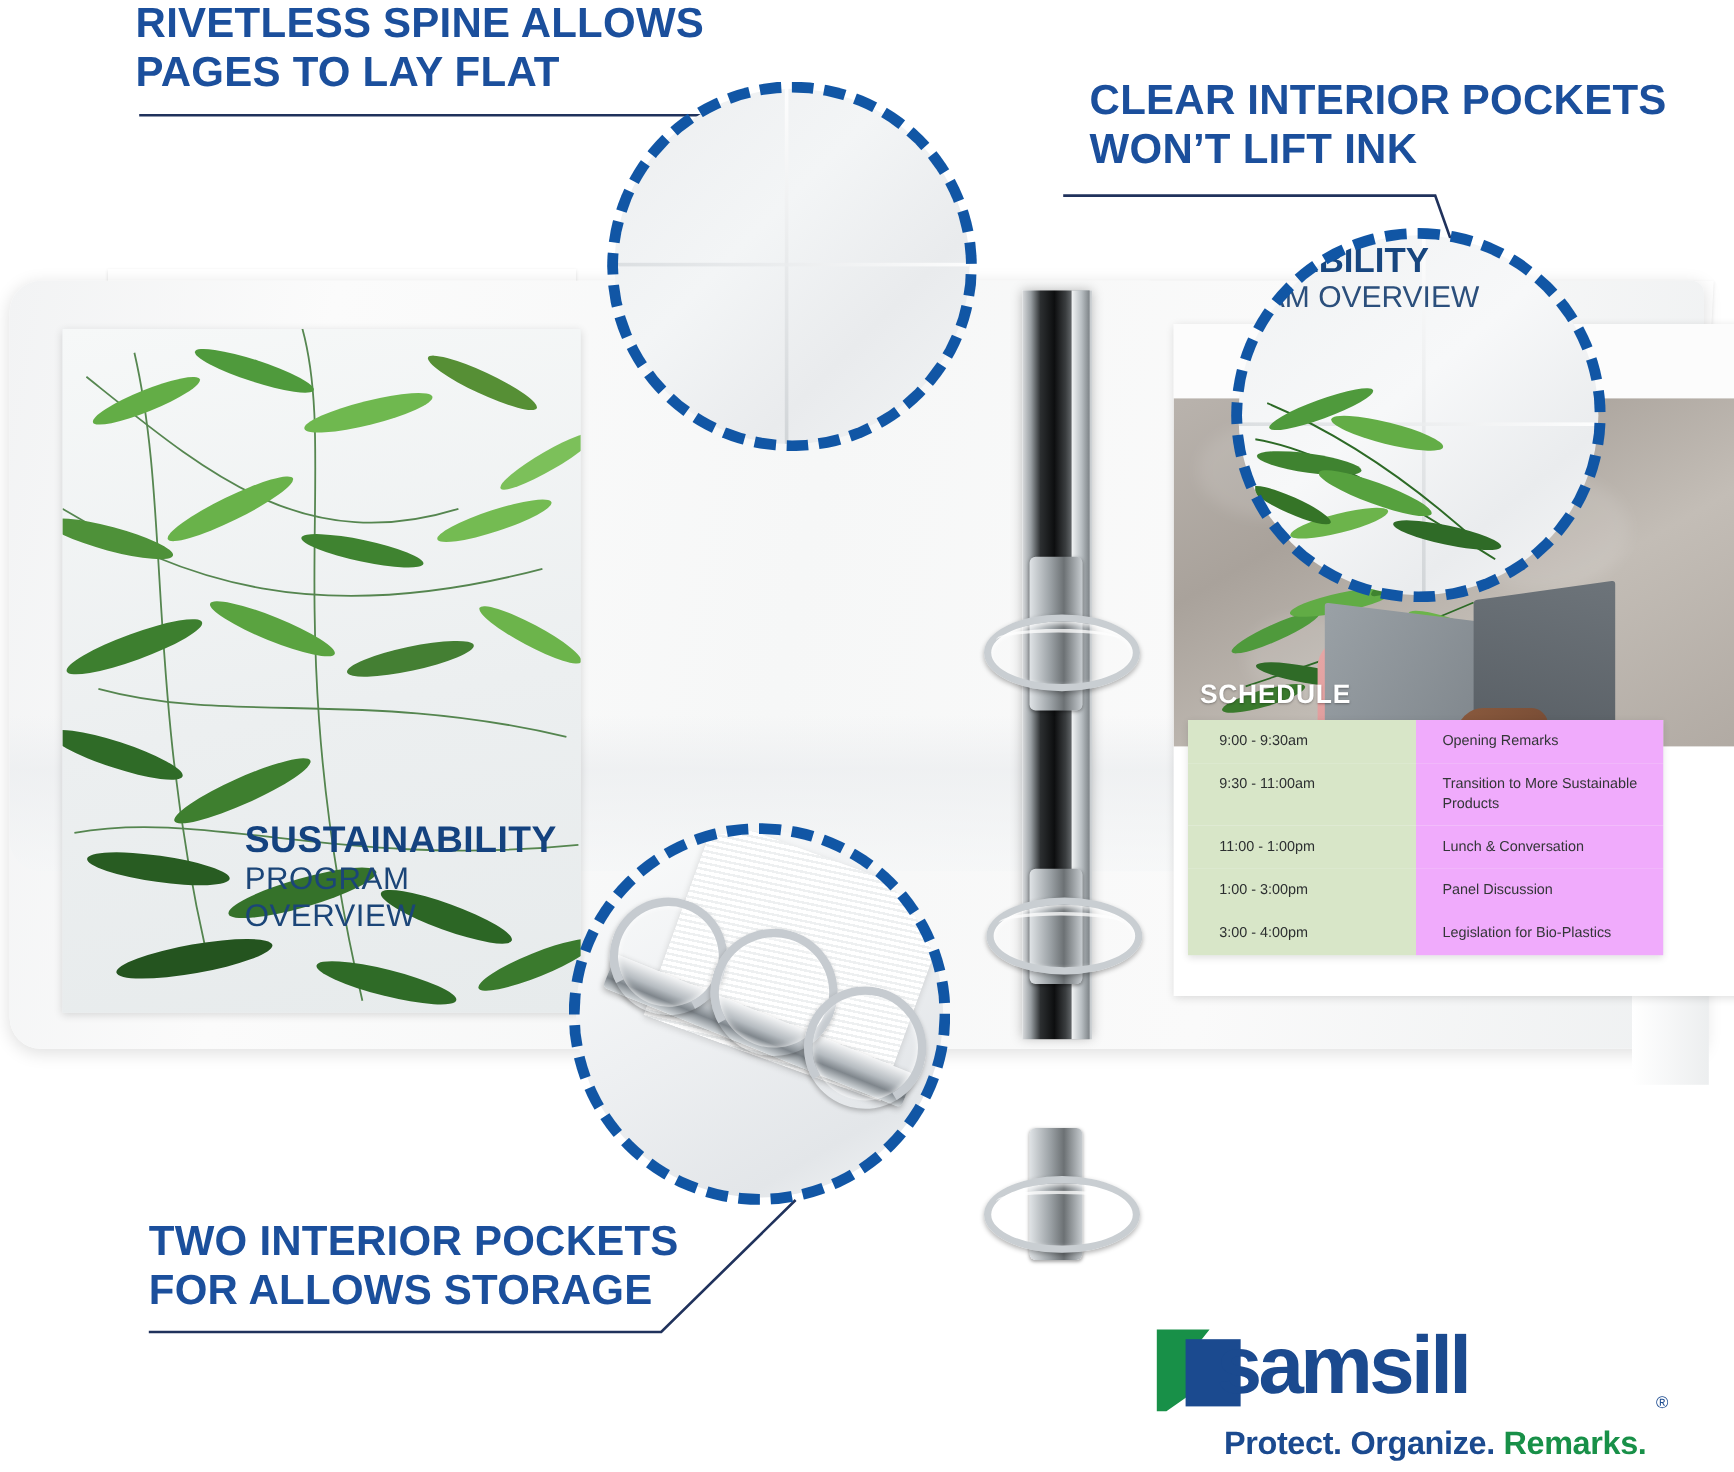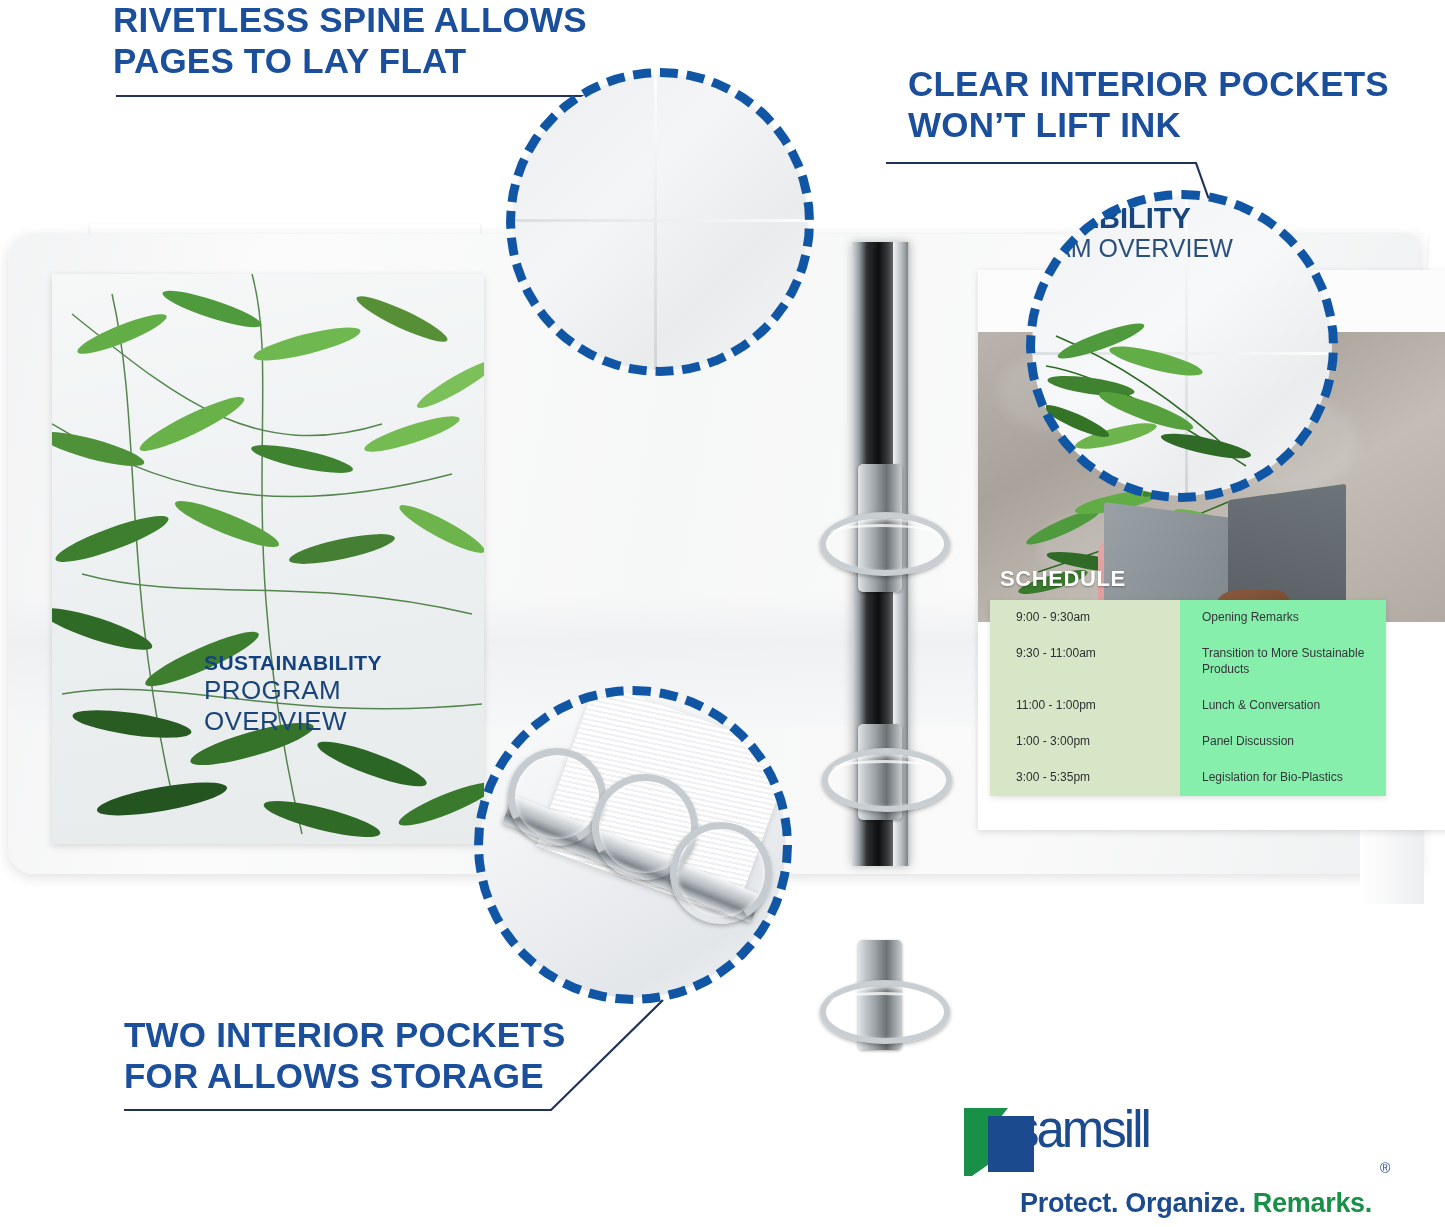--- a/index.html
+++ b/index.html
@@ -33,21 +33,21 @@
       background:#ffffff;transform:skewX(-3deg);box-shadow:0 1px 3px rgba(0,0,0,.1);}
   #paper-right-edge{position:absolute;left:1360px;top:120px;width:64px;height:560px;
       background:linear-gradient(90deg,#ffffff,#eceeef);}
 
   
   #left-sheet{position:absolute;left:52px;top:50px;width:432px;height:570px;
       background:#eef1f2;overflow:hidden;box-shadow:0 2px 7px rgba(0,0,0,.14);}
   #left-sheet .sky{position:absolute;inset:0;
       background:linear-gradient(170deg,#f6f8f8 0%,#eceff0 55%,#e7ebec 100%);}
   #left-title{position:absolute;left:152px;top:378px;width:270px;text-align:left;}
-  #left-title .t1{color:#14427f;font-weight:bold;font-size:21px;letter-spacing:.4px;line-height:1;}
+  #left-title .t1{color:#14427f;font-weight:bold;font-size:31px;letter-spacing:.4px;line-height:1;margin-top:32px;}
   #left-title .t2{color:#1b4578;font-size:26px;letter-spacing:.4px;line-height:1.18;margin-top:2px;}
 
   
   #spine{position:absolute;left:852px;top:18px;width:58px;height:624px;
       background:linear-gradient(90deg,#d8dadc 0%,#9aa0a4 12%,#2c2f31 26%,#0d0e0f 46%,#3a3d3f 62%,#8d9296 80%,#cfd3d6 100%);
       box-shadow:0 0 9px rgba(0,0,0,.25);}
   #spine-hl{position:absolute;left:893px;top:18px;width:15px;height:624px;
       background:linear-gradient(90deg,#f2f4f5,#b9bfc3 55%,#7d8387);}
   .ring{position:absolute;width:118px;height:52px;border:6px solid #c9ced2;border-radius:50%;
         background:transparent;
@@ -83,21 +83,21 @@
       background:linear-gradient(140deg,#8a5a3e,#6f4530);border-radius:22px 14px 18px 22px;}
   #plant{position:absolute;left:40px;top:90px;width:230px;height:190px;}
 
   #schedule{position:absolute;left:0;top:330px;width:100%;height:230px;}
   #sched-title{position:absolute;left:22px;top:-34px;color:#ffffff;font-weight:bold;
       font-size:22px;letter-spacing:.6px;z-index:4;text-shadow:0 1px 2px rgba(0,0,0,.35);}
   #sched-table{position:absolute;left:12px;top:0;width:396px;border-collapse:collapse;
       background:#f6f7f8;box-shadow:0 2px 6px rgba(0,0,0,.12);}
   #sched-table td{font-size:12px;color:#333637;padding:10px 4px;vertical-align:top;line-height:1.33;}
   #sched-table td.time{background:#d8e6c8;color:#2c2f30;width:160px;padding-left:26px;}
-  #sched-table td.desc{background:#86efac;padding-left:22px;}
+  #sched-table td.desc{background:#f0abfc;padding-left:22px;}
 
   
   .magnifier{position:absolute;border-radius:50%;overflow:hidden;}
   .dashring{position:absolute;border-radius:50%;
             border:9px dashed #1156a5;box-sizing:border-box;}
 
   #mag-top{left:512px;top:74px;width:296px;height:296px;
       background:linear-gradient(135deg,#eceef0 0%,#f3f5f6 40%,#e9ebed 70%,#f2f4f5 100%);}
   #mag-top .crease-v{position:absolute;left:48%;top:0;width:3px;height:100%;
       background:linear-gradient(180deg,rgba(255,255,255,.9),rgba(205,209,212,.85));}
@@ -124,22 +124,22 @@
   #rail{position:absolute;left:18px;top:152px;width:268px;height:30px;
       background:linear-gradient(180deg,#f4f5f6,#b5bbc0 45%,#7f868c 70%,#d3d8db);
       transform:rotate(22deg);border-radius:4px;box-shadow:0 2px 5px rgba(0,0,0,.3);}
   #paper-stack{position:absolute;left:80px;top:20px;width:210px;height:175px;
       background:repeating-linear-gradient(172deg,#ffffff 0 3px,#eef0f1 3px 5px);
       transform:rotate(20deg);box-shadow:0 2px 6px rgba(0,0,0,.14);}
 
   
   #logo{position:absolute;left:962px;top:1104px;width:430px;height:120px;}
   #logo-mark{position:absolute;left:0;top:2px;width:72px;height:72px;}
-  #logo-word{position:absolute;left:52px;top:0px;color:#1b4a8f;font-weight:normal;
-      font-size:51px;letter-spacing:-3px;line-height:1;text-align:right;}
+  #logo-word{position:absolute;left:52px;top:0px;color:#1b4a8f;font-weight:bold;
+      font-size:68px;letter-spacing:-3px;line-height:1;text-align:right;}
   #logo-reg{position:absolute;left:418px;top:56px;color:#1b4a8f;font-size:14px;}
   #logo-tag{position:absolute;left:58px;top:84px;font-size:27px;font-weight:bold;letter-spacing:-.3px;}
   #logo-tag .blue{color:#1b4a8f;}
   #logo-tag .green{color:#189048;}
 </style>
 </head>
 <body>
 
 <div class="callout" id="callout-tl">RIVETLESS SPINE ALLOWS
 PAGES TO LAY FLAT</div>
@@ -254,21 +254,21 @@
             </tr>
             <tr>
               <td class="time">11:00 - 1:00pm</td>
               <td class="desc">Lunch &amp; Conversation</td>
             </tr>
             <tr>
               <td class="time">1:00 - 3:00pm</td>
               <td class="desc">Panel Discussion</td>
             </tr>
             <tr>
-              <td class="time">3:00 - 5:35pm</td>
+              <td class="time">3:00 - 4:00pm</td>
               <td class="desc">Legislation for Bio-Plastics</td>
             </tr>
           </tbody>
       </table>
     </div>
   </div>
 
   <div id="spine"></div>
   <div id="spine-hl"></div>
   <div class="ring-hub" id="hub1"></div>

